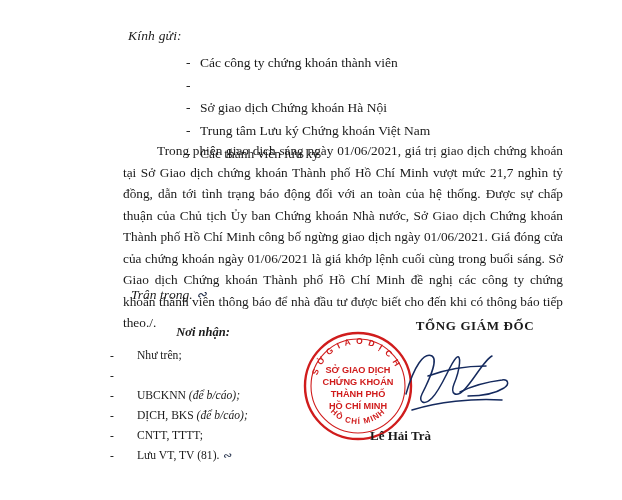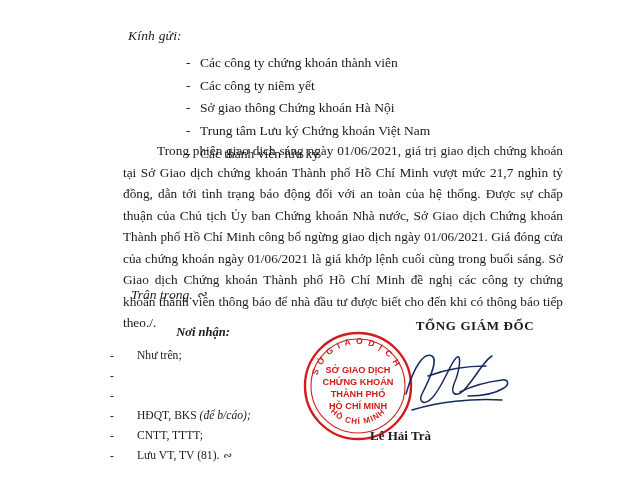--- a/index.html
+++ b/index.html
@@ -182,25 +182,24 @@
 
   <div class="recipients">
     <p class="recipients-title">Kính gửi:</p>
     <ul class="recipient-list">
       <li class="recipient-item">
         <span class="recipient-dash">-</span>
         <span class="recipient-text">Các công ty chứng khoán thành viên</span>
       </li>
       <li class="recipient-item">
         <span class="recipient-dash">-</span>
-        <span class="recipient-text">Các công ty niêm yết</span>
-      </li>
-      <li class="recipient-item">
-        <span class="recipient-dash">-</span>
-        <span class="recipient-text">Sở giao thông Chứng khoán Hà Nội</span>
+      </li>
+      <li class="recipient-item">
+        <span class="recipient-dash">-</span>
+        <span class="recipient-text">Sở giao dịch Chứng khoán Hà Nội</span>
       </li>
       <li class="recipient-item">
         <span class="recipient-dash">-</span>
         <span class="recipient-text">Trung tâm Lưu ký Chứng khoán Việt Nam</span>
       </li>
       <li class="recipient-item">
         <span class="recipient-dash">-</span>
         <span class="recipient-text">Các thành viên lưu ký</span>
       </li>
     </ul>
@@ -217,24 +216,25 @@
     <ul class="dist-list">
       <li class="dist-item">
         <span class="dist-dash">-</span>
         <span class="dist-text"><span>Như trên;</span><span class="note"></span></span>
       </li>
       <li class="dist-item">
         <span class="dist-dash">-</span>
       </li>
       <li class="dist-item">
         <span class="dist-dash">-</span>
-      </li>
-      <li class="dist-item">
-        <span class="dist-dash">-</span>
-        <span class="dist-text"><span>HĐQT, BKS </span><span class="note">(để b/cáo);</span></span>
+        <span class="dist-text"><span>UBCKNN </span><span class="note">(để b/cáo);</span></span>
+      </li>
+      <li class="dist-item">
+        <span class="dist-dash">-</span>
+        <span class="dist-text"><span>DỊCH, BKS </span><span class="note">(để b/cáo);</span></span>
       </li>
       <li class="dist-item">
         <span class="dist-dash">-</span>
         <span class="dist-text"><span>CNTT, TTTT;</span><span class="note"></span></span>
       </li>
       <li class="dist-item">
         <span class="dist-dash">-</span>
         <span class="dist-text"><span>Lưu VT, TV (81).</span><span class="handmark">∾</span></span>
       </li>
     </ul>

